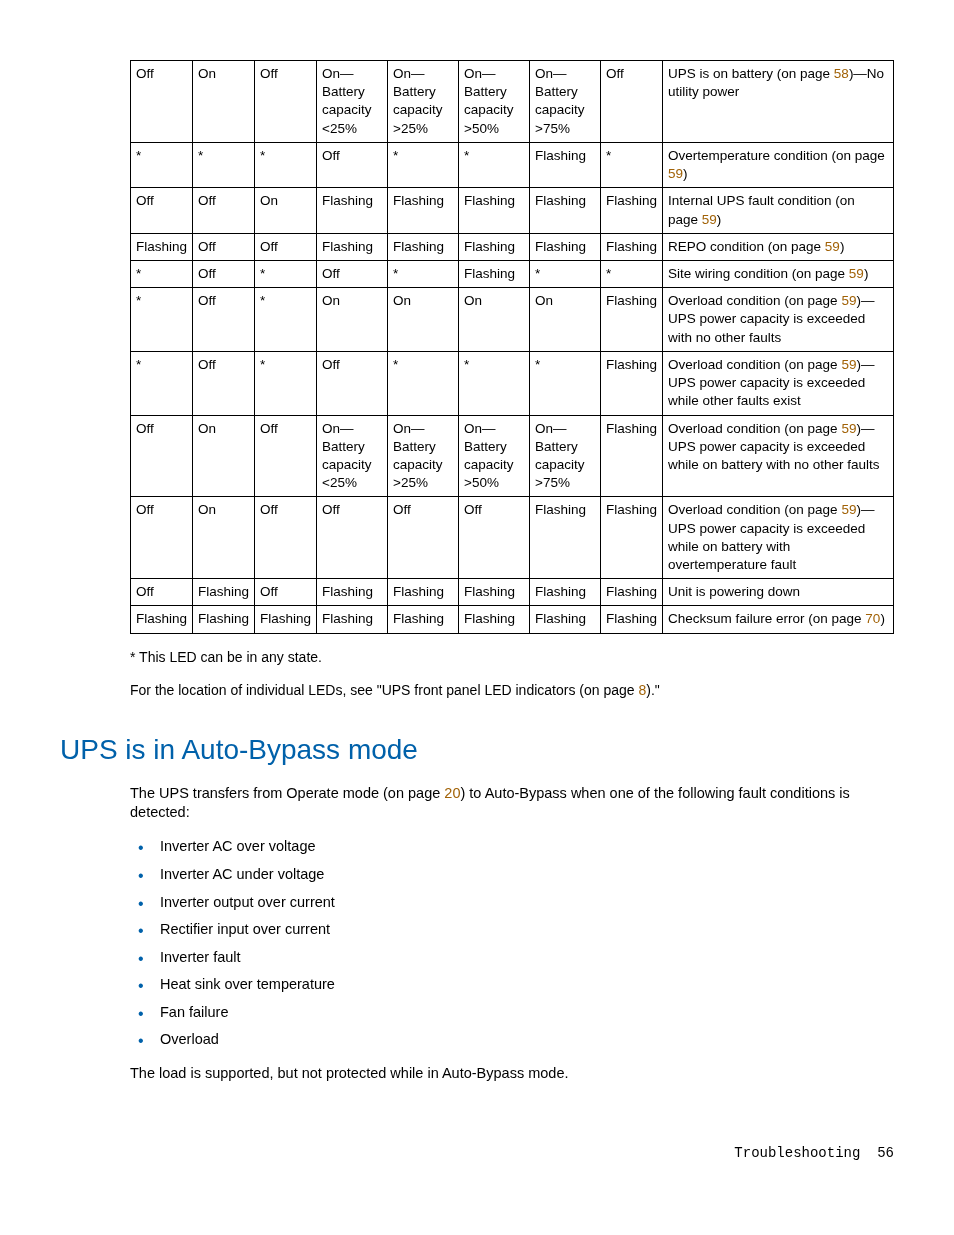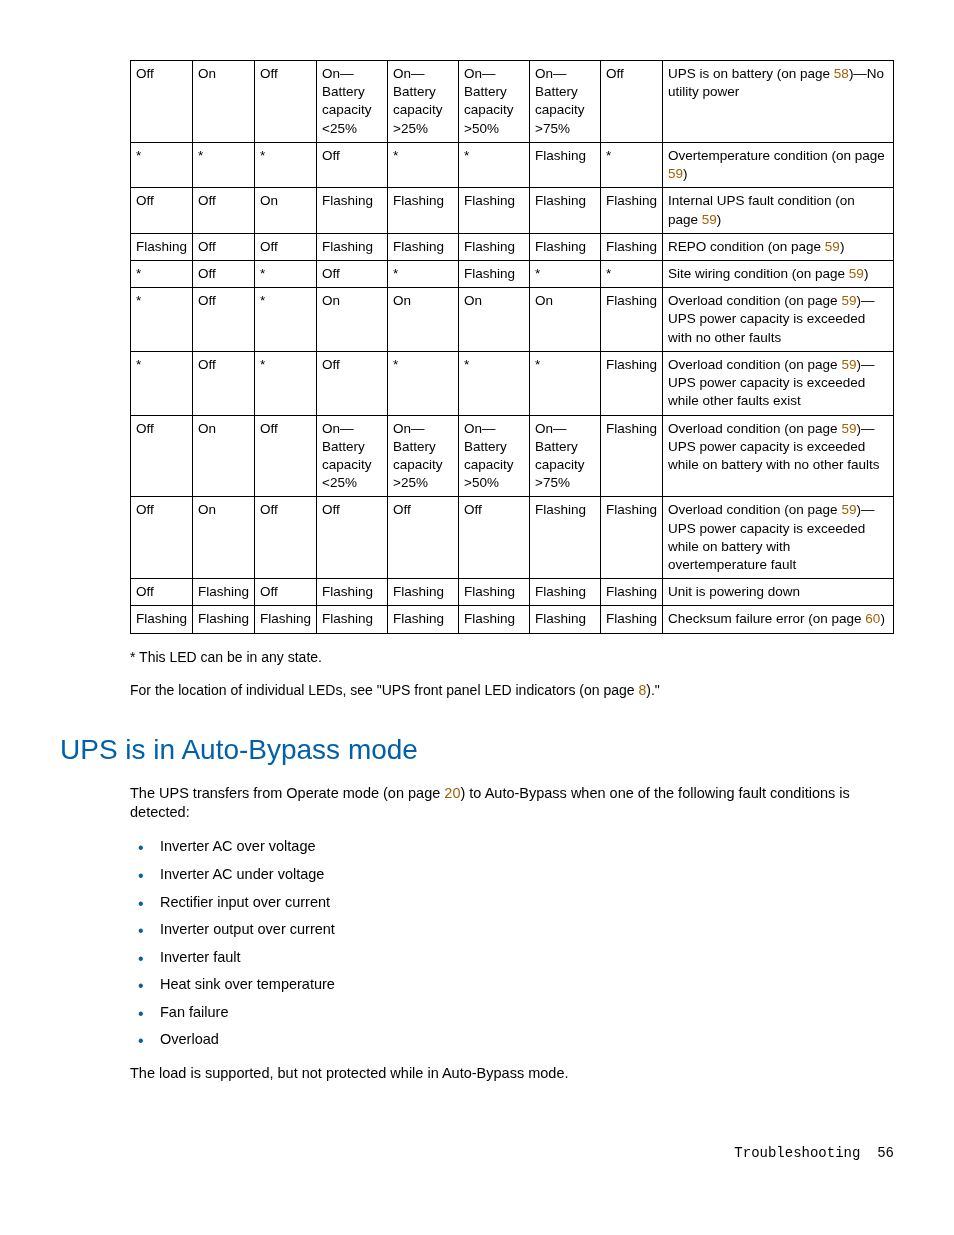--- a/index.html
+++ b/index.html
@@ -182,42 +182,42 @@
       </tr>
       <tr>
         <td>Flashing</td>
         <td>Flashing</td>
         <td>Flashing</td>
         <td>Flashing</td>
         <td>Flashing</td>
         <td>Flashing</td>
         <td>Flashing</td>
         <td>Flashing</td>
-        <td class="desc-col"><span>Checksum failure error (on page </span><span class="link">60</span><span>)</span></td>
+        <td class="desc-col"><span>Checksum failure error (on page </span><span class="link">70</span><span>)</span></td>
       </tr>
     </tbody>
 </table>
 
 <p class="note">* This LED can be in any state.</p>
 
 <p class="ref">
   <span>For the location of individual LEDs, see "UPS front panel LED indicators (on page </span><span class="link">8</span><span>)."</span>
 </p>
 
 <h1 class="section">UPS is in Auto-Bypass mode</h1>
 
 <p class="body-text">
   <span>The UPS transfers from Operate mode (on page </span><span class="link">20</span><span>) to Auto-Bypass when one of the following fault conditions is detected:</span>
 </p>
 
 <ul class="bullets" id="bullet-list">
     <li>Inverter AC over voltage</li>
     <li>Inverter AC under voltage</li>
+    <li>Inverter output over current</li>
     <li>Rectifier input over current</li>
-    <li>Inverter output over current</li>
     <li>Inverter fault</li>
     <li>Heat sink over temperature</li>
     <li>Fan failure</li>
     <li>Overload</li>
   </ul>
 
 <p class="body-text">The load is supported, but not protected while in Auto-Bypass mode.</p>
 
 <div class="footer">
   <span>Troubleshooting</span>&nbsp;&nbsp;<span>56</span>

